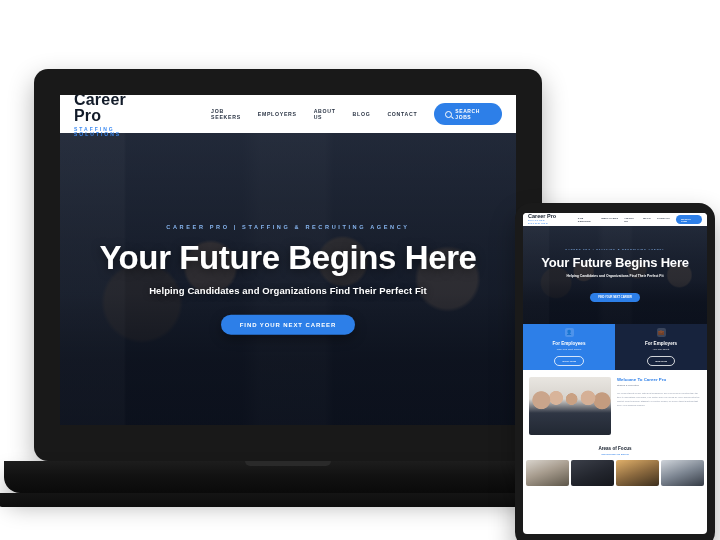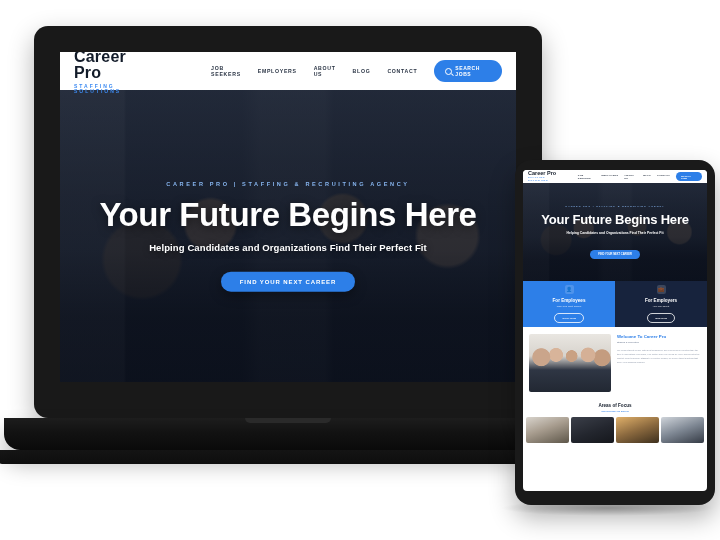--- a/index.html
+++ b/index.html
@@ -1,20 +1,20 @@
 <!DOCTYPE html>
 <html><head>
 <meta charset="utf-8">
 <style>
   html,body{margin:0;padding:0;}
   body{
     width:720px;height:540px;background:#ffffff;overflow:hidden;
     font-family:"Liberation Sans",sans-serif;position:relative;
   }
-  .stage{position:absolute;inset:0;}
+  .stage{position:absolute;inset:0;margin-top:43px;}
 
   
   .laptop{position:absolute;left:34px;top:26px;width:508px;height:392px;}
   .laptop-body{
     position:absolute;inset:0;background:#191919;border-radius:14px;
     box-shadow:0 10px 26px rgba(0,0,0,.30);
   }
   .laptop-screen{
     position:absolute;left:26px;top:26px;right:26px;bottom:36px;
     background:#0d1622;overflow:hidden;

